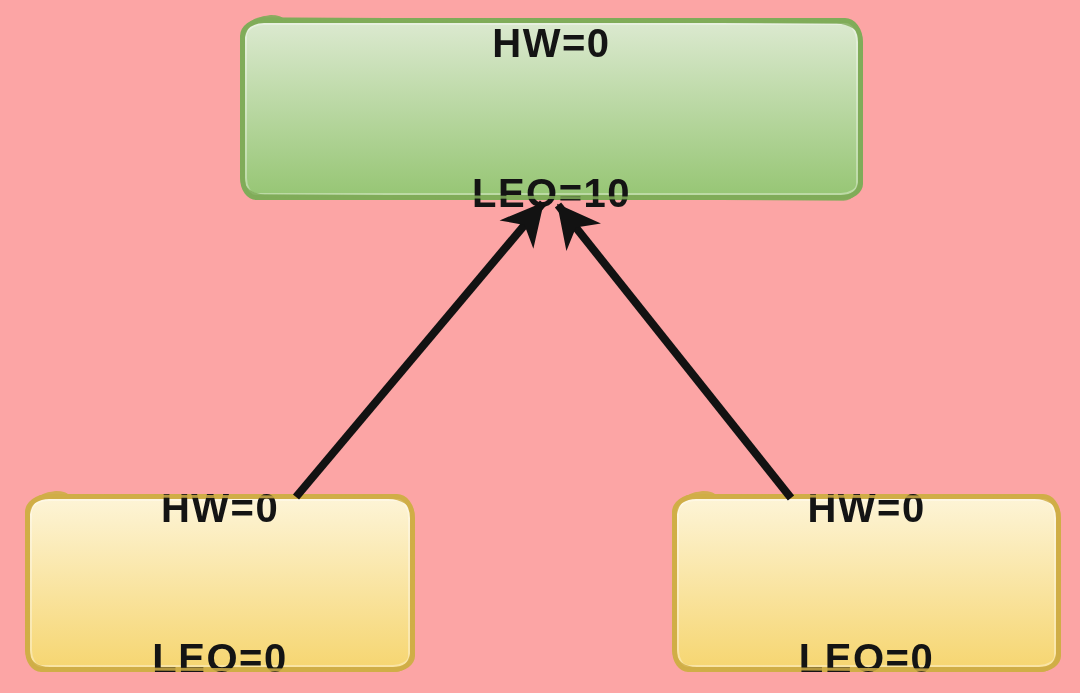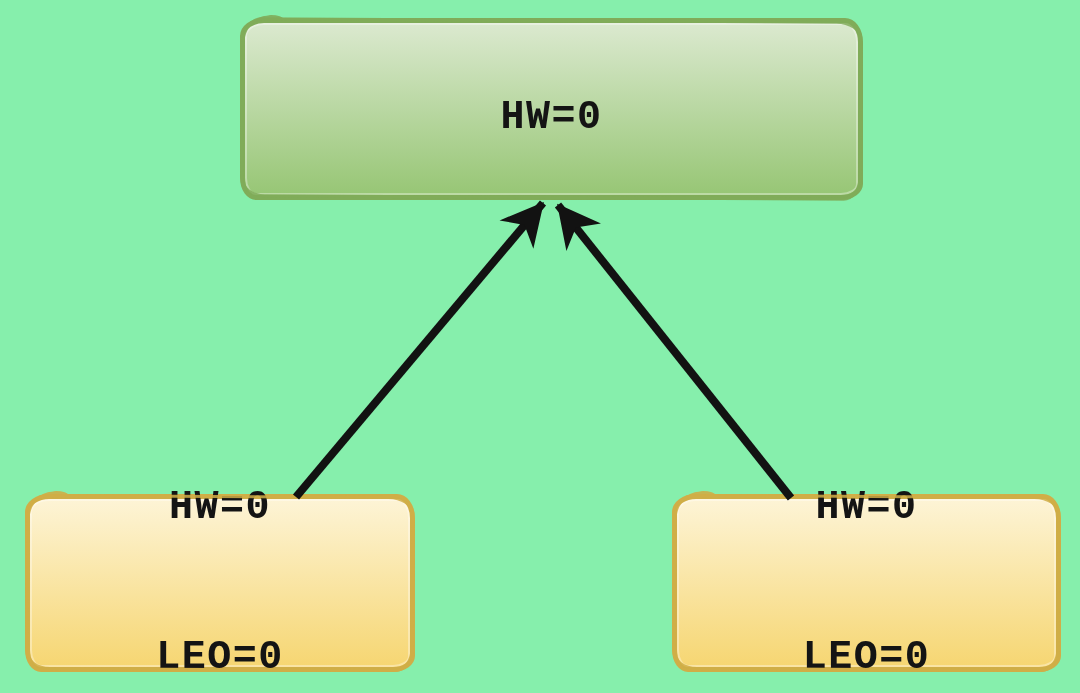--- a/index.html
+++ b/index.html
@@ -1,21 +1,21 @@
 <!DOCTYPE html>
 <html><head>
 <meta charset="utf-8">
 <style>
   html,body{margin:0;padding:0;background:#ffffff;}
   .canvas{
     position:relative;
     width:1080px;height:693px;
-    background:#86efac;
+    background:#fca5a5;
     overflow:hidden;
-    font-family:Liberation Mono, monospace;
+    font-family:Liberation Sans, sans-serif;
   }
   .node{
     position:absolute;
     box-sizing:border-box;
     border:5px solid var(--bc,#888);
     border-radius:24px 18px 22px 16px / 18px 24px 16px 22px;
     background:linear-gradient(180deg,var(--ft,#eee) 0%,var(--fb,#ccc) 100%);
     box-shadow:inset 0 0 0 2px rgba(255,255,255,0.35);
     display:flex;align-items:center;justify-content:center;
   }
@@ -62,20 +62,21 @@
   }
 </style>
 </head>
 <body>
 
 <div class="canvas">
 
   <div class="node" id="node-top" style="--ft: #dbe9cf; --fb: #97c675; --bc: #80ac59;">
     <div class="node-text">
       <span>HW=0</span>
+      <span>LEO=10</span>
     </div>
   </div>
 
   <div class="node" id="node-bottom-left" style="--ft: #fdf4d6; --fb: #f6d672; --bc: #d0ae47;">
     <div class="node-text">
       <span>HW=0</span>
       <span>LEO=0</span>
     </div>
   </div>
 

